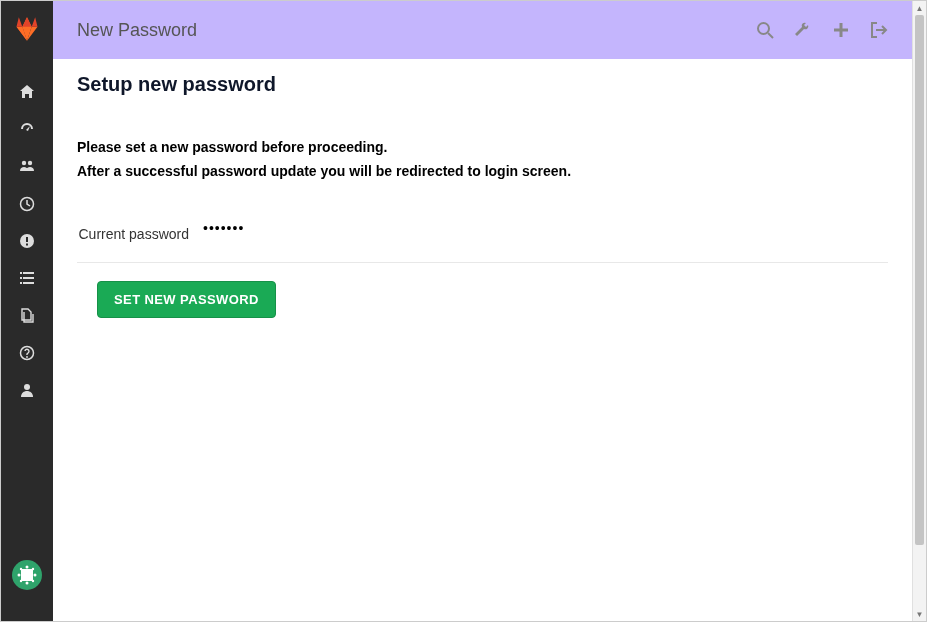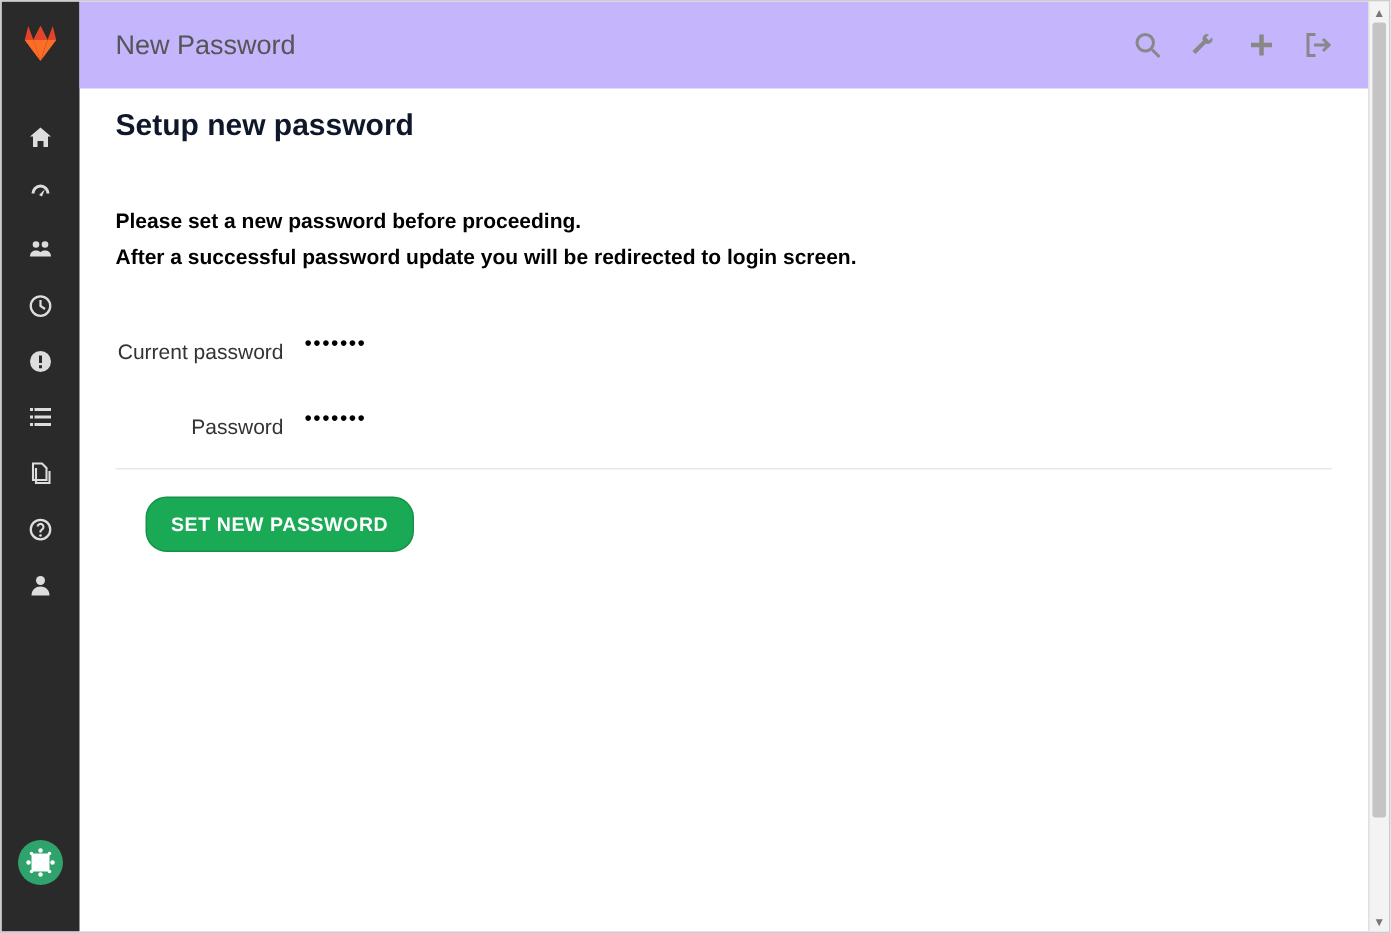--- a/index.html
+++ b/index.html
@@ -125,21 +125,21 @@
     }
     .submit-btn {
       margin-left: 20px;
       background: #1aaa55;
       border: 1px solid #169148;
       color: #fff;
       font-weight: 600;
       font-size: 13px;
       letter-spacing: 0.4px;
       padding: 10px 16px;
-      border-radius: 14px;
+      border-radius: 4px;
       cursor: pointer;
     }
     .scrollbar-track {
       position: absolute;
       right: 0; top: 0; bottom: 0;
       width: 14px;
       background: #f3f3f3;
       border-left: 1px solid #e0e0e0;
     }
     .scrollbar-thumb {
@@ -286,26 +286,20 @@
     <div>After a successful password update you will be redirected to login screen.</div>
   </div>
 
   <div class="form-row">
     <div class="label">Current password</div>
     <div class="field">
       <input type="password" class="nobord" value="•••••••" style="">
     </div>
   </div>
 
-  <div class="form-row">
-    <div class="label">Password</div>
-    <div class="field">
-      <input type="password" class="nobord" value="•••••••" style="">
-    </div>
-  </div>
 
 
   <hr class="separator">
 
   <button class="submit-btn">SET NEW PASSWORD</button>
 </main>
 
 <div class="scrollbar-track">
   <div class="scrollbar-arrow up">▲</div>
   <div class="scrollbar-thumb"></div>

